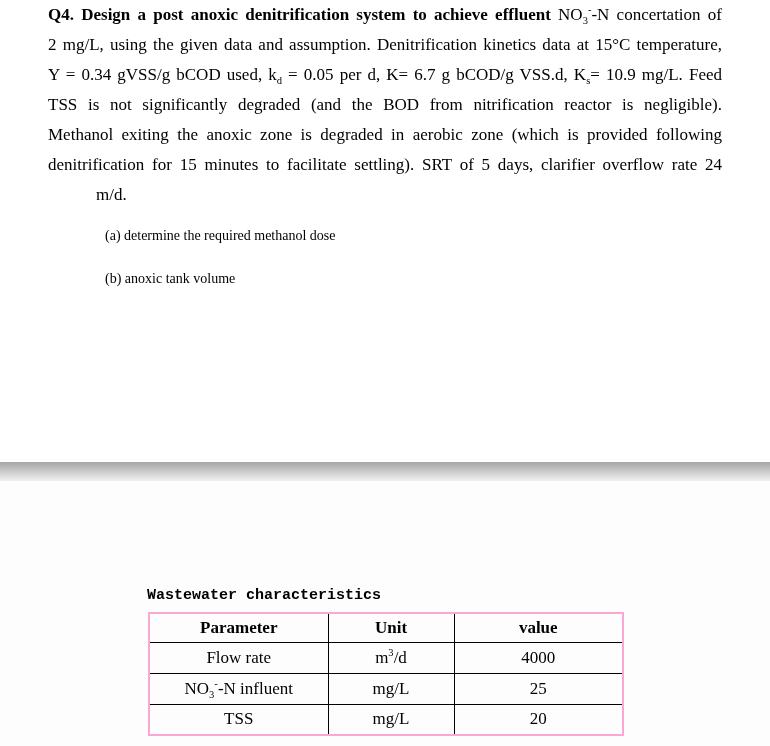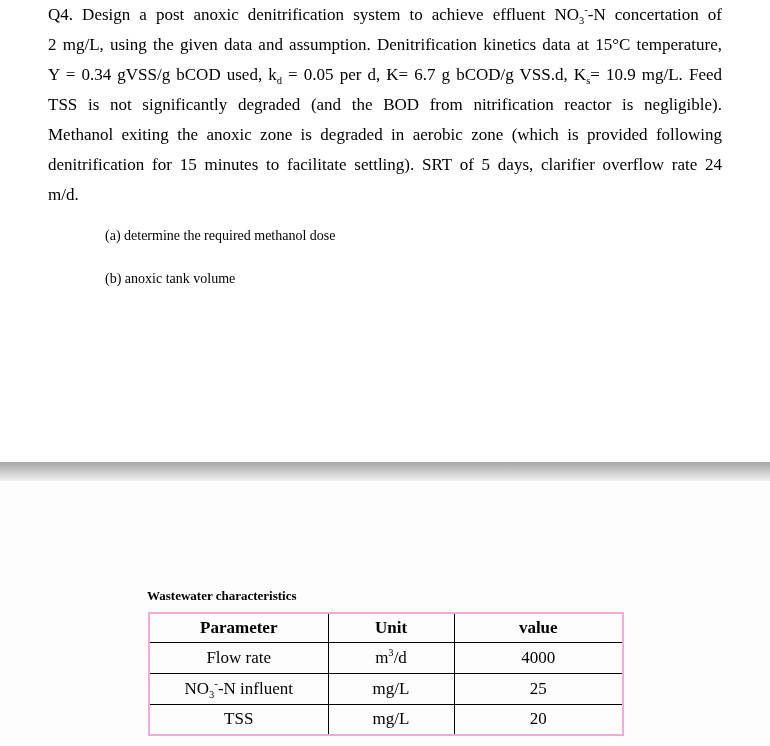--- a/index.html
+++ b/index.html
@@ -13,38 +13,39 @@
   }
   .question-paragraph {
     position:absolute; left:48px; top:0; width:674px;
     font-size:17px;
   }
   .qline {
     line-height:30px; height:30px;
     text-align:justify; text-align-last:justify;
     white-space:normal;
   }
-  .qline.last { text-align-last:left; }
-  .seg-b { font-weight:normal; }
+  .qline.last { text-align-last:left;margin-left:48px; }
+  .seg-b { font-weight:bold; }
   .seg-sub { vertical-align:sub; font-size:0.62em; line-height:0; }
   .seg-sup { vertical-align:super; font-size:0.62em; line-height:0; }
   .subquestions { position:absolute; left:105px; top:226px; font-size:14px; }
   .subq { line-height:19px; margin-bottom:24px; white-space:nowrap; }
   .page-break {
     position:absolute; left:0; top:462px; width:770px; height:19px;
     background:linear-gradient(to bottom,#a6a6a6 0%,#bfbfbf 35%,#dadada 70%,#f0f0f0 100%);
   }
   .page-two {
     position:absolute; left:0; top:481px; width:770px; height:265px;
     background:#fdfdfd;
   }
   .table-title {
     position:absolute; left:147px; top:584px;
-    font-size:13px; font-weight:bold; line-height:24px;
+    font-size:15px; font-weight:bold; line-height:24px;
     white-space:nowrap;
+    font-family:Liberation Mono, monospace;
   }
   .wtable {
     position:absolute; left:148px; top:612px;
     border-collapse:collapse;
     border:2px solid #f9a8d4;
     table-layout:fixed;
     font-size:17px;
   }
   .wtable th, .wtable td {
     border:1px solid #000;

